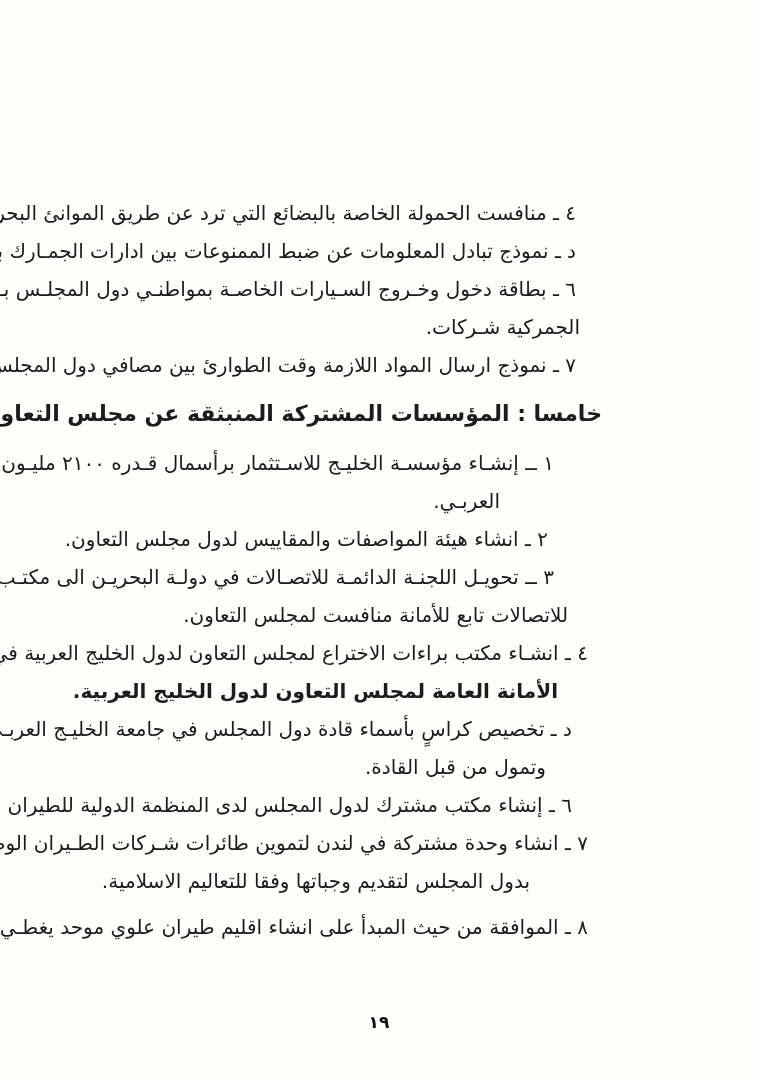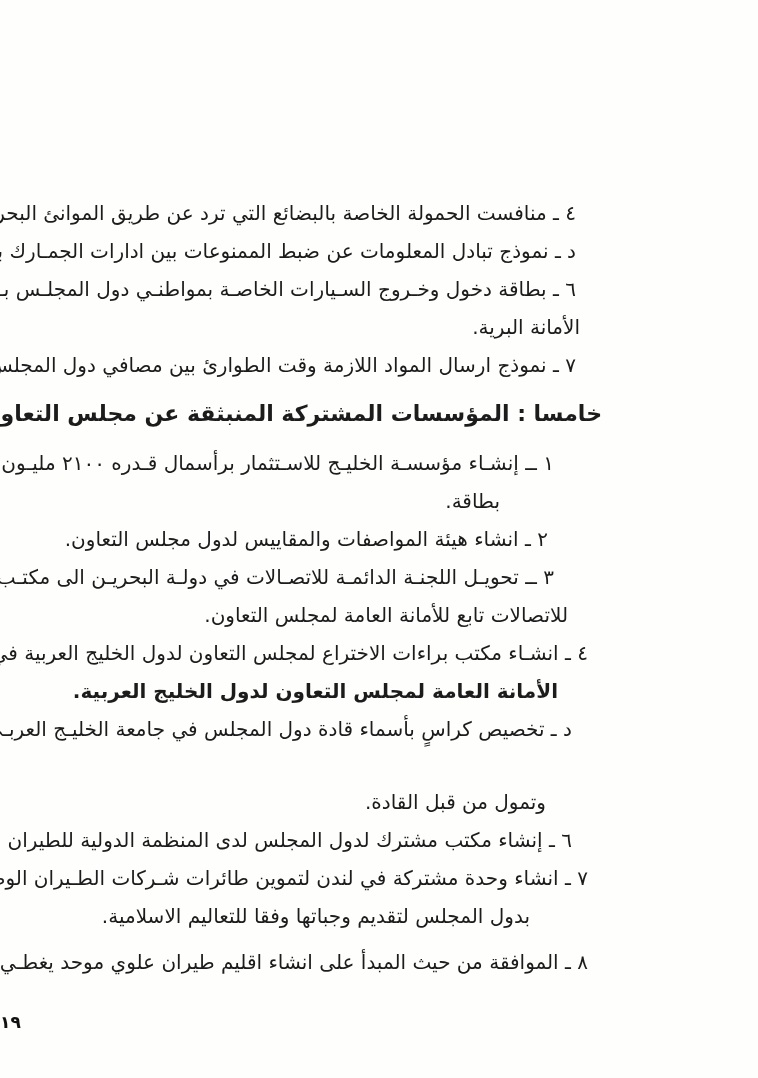--- a/index.html
+++ b/index.html
@@ -48,53 +48,53 @@
   }
   
   .b-item{padding-right:48px;}
   .b-item-2{padding-right:54px;text-align:center;}
   .b-item-wide{padding-right:14px;}
   .b-item-mid{padding-right:30px;}
   
   .c-amriki{padding-right:102px;}
   .c-ittisalat{padding-right:34px;}
   .c-amana{padding-right:44px;font-weight:bold;}
-  .c-tumawwal{padding-right:56px;margin-top:35px;}
+  .c-tumawwal{padding-right:56px;}
   .c-bidawal{padding-right:72px;}
   .c-jawwi{padding-right:82px;}
   .gap-top{margin-top:8px;}
   .pagenum{
     position:absolute;
     top:1012px;left:0;right:0;
-    text-align:left;
+    text-align:center;
     font-size:17px;
     font-weight:bold;
     color:#111;
   }
 </style>
 </head>
 <body>
 
 <div class="page">
 
   <div class="textblock">
 
     <div class="ln t-item">٤ ـ منافست الحمولة الخاصة بالبضائع التي ترد عن طريق الموانئ البحرية.</div>
     <div class="ln t-item">د ـ نموذج تبادل المعلومات عن ضبط الممنوعات بين ادارات الجمـارك بـدول</div>
     <div class="ln t-item">٦ ـ بطاقة دخول وخـروج السـيارات الخاصـة بمواطنـي دول المجلـس بـالمراكز</div>
-    <div class="ln t-cont-2">الأمانة البرية.</div>
+    <div class="ln t-cont-2">الجمركية شـركات.</div>
     <div class="ln t-item">٧ ـ نموذج ارسال المواد اللازمة وقت الطوارئ بين مصافي دول المجلس.</div>
 
     <div class="heading">خامسا : المؤسسات المشتركة المنبثقة عن مجلس التعاون :</div>
 
     <div class="ln b-item gap-top">١ ــ إنشـاء مؤسسـة الخليـج للاسـتثمار برأسمال قـدره ٢١٠٠ مليـون دولار</div>
-    <div class="ln c-amriki">بطاقة.</div>
+    <div class="ln c-amriki">العربـي.</div>
     <div class="ln b-item-2">٢ ـ انشاء هيئة المواصفات والمقاييس لدول مجلس التعاون.</div>
     <div class="ln b-item">٣ ــ تحويـل اللجنـة الدائمـة للاتصـالات في دولـة البحريـن الى مكتـب فنـي</div>
-    <div class="ln c-ittisalat">للاتصالات تابع للأمانة العامة لمجلس التعاون.</div>
+    <div class="ln c-ittisalat">للاتصالات تابع للأمانة منافست لمجلس التعاون.</div>
     <div class="ln b-item-wide">٤ ـ انشـاء مكتب براءات الاختراع لمجلس التعاون لدول الخليج العربية في مقـر</div>
     <div class="ln c-amana">الأمانة العامة لمجلس التعاون لدول الخليج العربية.</div>
     <div class="ln b-item-mid">د ـ تخصيص كراسٍ بأسماء قادة دول المجلس في جامعة الخليـج العربـي تدعـم</div>
     <div class="ln c-tumawwal">وتمول من قبل القادة.</div>
     <div class="ln b-item-mid">٦ ـ إنشاء مكتب مشترك لدول المجلس لدى المنظمة الدولية للطيران المدني.</div>
     <div class="ln b-item-wide">٧ ـ انشاء وحدة مشتركة في لندن لتموين طائرات شـركات الطـيران الوطنيـة</div>
     <div class="ln c-bidawal">بدول المجلس لتقديم وجباتها وفقا للتعاليم الاسلامية.</div>
     <div class="ln b-item-wide gap-top">٨ ـ الموافقة من حيث المبدأ على انشاء اقليم طيران علوي موحد يغطـي المجـال</div>
 
   </div>

